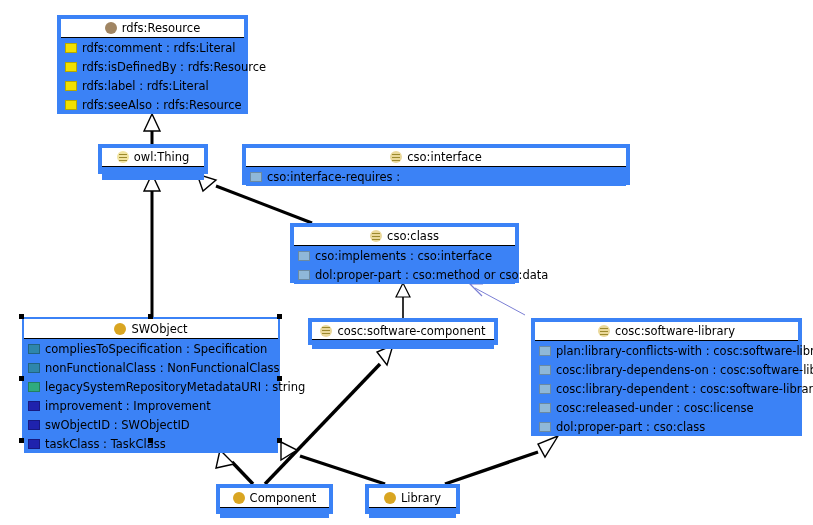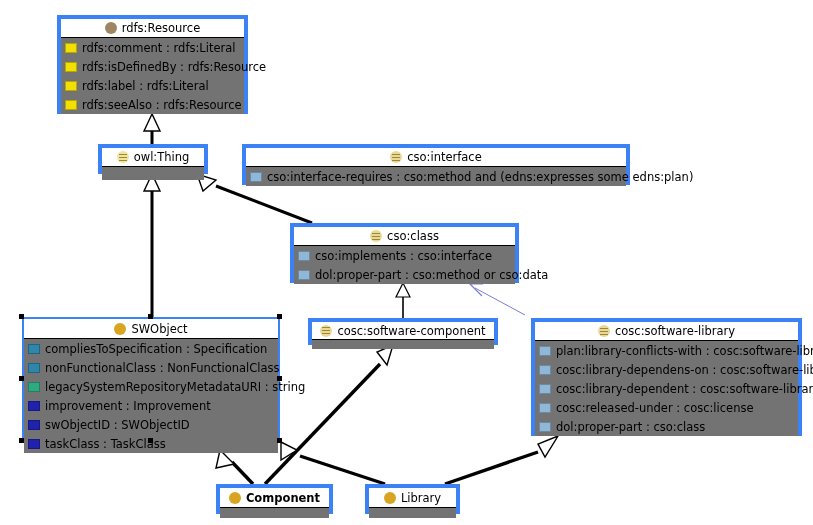--- a/index.html
+++ b/index.html
@@ -41,21 +41,21 @@
     justify-content: center;
     gap: 5px;
     border-bottom: 1px solid #000000;
     height: 18px;
     font-size: 11.5px;
     color: #000000;
     background: #ffffff;
     white-space: nowrap;
   }
   .attrs {
-    background: #737373;
+    background: #3b82f6;
   }
   .attr-row {
     display: flex;
     align-items: center;
     height: 19px;
     padding-left: 4px;
     font-size: 11.5px;
     color: #000000;
     white-space: nowrap;
   }
@@ -196,21 +196,20 @@
   <div class="uml-box" style="left:242px; top:144px; width:388px; height:41px;">
     <div class="uml-title">
       <span class="cls-icon lined" style="background:#ead89a;"></span>
       <span>cso:interface</span>
     </div>
     <div class="attrs">
       <div class="attr-row">
         <span class="attr-icon" style="background:#8fb8d8;"></span>
         <span>cso:interface-requires</span>
         <span>&nbsp;:&nbsp;</span>
-        <span>cso:method and (edns:expresses some edns:plan)</span>
       </div>
     </div>
   </div>
 
   <div class="uml-box" style="left:290px; top:223px; width:229px; height:60px;">
     <div class="uml-title">
       <span class="cls-icon lined" style="background:#ead89a;"></span>
       <span>cso:class</span>
     </div>
     <div class="attrs">
@@ -324,21 +323,21 @@
       <div class="attr-row">
         <span class="attr-icon" style="background:#8fb8d8;"></span>
         <span>dol:proper-part</span>
         <span>&nbsp;:&nbsp;</span>
         <span>cso:class</span>
       </div>
     </div>
   </div>
 
   <div class="uml-box" style="left:216px; top:484px; width:117px; height:30px;">
-    <div class="uml-title" style="height:19px;font-weight:bold;">
+    <div class="uml-title" style="height:19px;">
       <span class="cls-icon" style="background:#d9a521;"></span>
       <span>Component</span>
     </div>
     <div class="attrs empty-compartment" style="height:10px;"></div>
   </div>
 
   <div class="uml-box" style="left:365px; top:484px; width:95px; height:30px;">
     <div class="uml-title" style="height:19px;">
       <span class="cls-icon" style="background:#d9a521;"></span>
       <span>Library</span>

